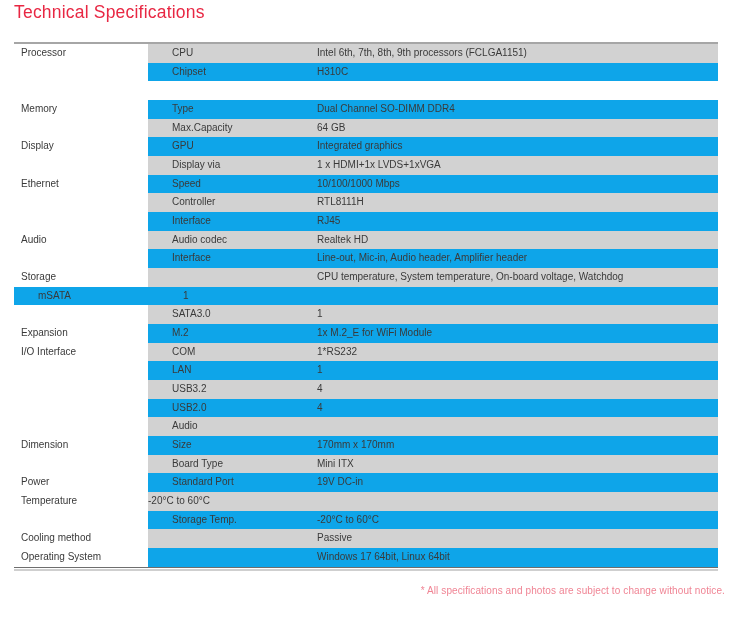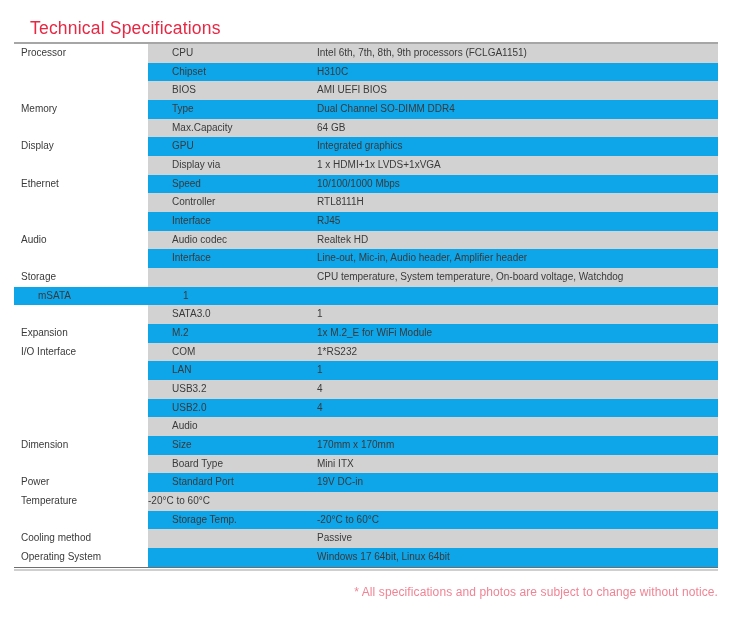--- a/index.html
+++ b/index.html
@@ -8,21 +8,21 @@
     width: 733px;
     height: 622px;
     background: #ffffff;
     font-family: "Liberation Sans", sans-serif;
     overflow: hidden;
   }
   .title {
     position: absolute;
     left: 14px;
     top: 2px;
-    margin: 16px;
+    margin: 0;
     font-size: 17.5px;
     font-weight: 500;
     letter-spacing: 0.2px;
     color: var(--title-red, #e82743);
   }
   .spec-table {
     position: absolute;
     left: 14px;
     top: 42px;
     width: 704px;
@@ -44,23 +44,23 @@
   }
   .c23 { flex: 1; display: flex; background: #0ea5e9; }
   .row.shaded .c23 { background: var(--row-shade, #d2d2d2); align-items: flex-end; }
   .c2 { width: 169px; padding-left: 24px; box-sizing: border-box; }
   .c3 { flex: 1; }
   .t-bottom-dark { height: 1px; background: var(--border-bottom-dark, #6e6e6e); }
   .t-bottom-gap { height: 1px; background: #ffffff; }
   .t-bottom-light { height: 2px; background: var(--border-bottom-light, #cfcfcf); }
   .footnote {
     position: absolute;
-    right: 15px;
+    right: 8px;
     top: 585px;
-    font-size: 12px;
+    font-size: 10px;
     color: var(--footnote-red, #f08494);
     letter-spacing: 0.1px;
   }
 </style>
 </head>
 <body>
 
 <div class="page">
   <h1 class="title">Technical Specifications</h1>
 
@@ -76,24 +76,20 @@
         </div>
         <div class="row">
           <div class="c1"></div>
           <div class="c23">
             <div class="c2">Chipset</div>
             <div class="c3">H310C</div>
           </div>
         </div>
         <div class="row shaded">
           <div class="c1"></div>
-          <div class="c23">
-            <div class="c2">BIOS</div>
-            <div class="c3">AMI UEFI BIOS</div>
-          </div>
         </div>
         <div class="row">
           <div class="c1">Memory</div>
           <div class="c23">
             <div class="c2">Type</div>
             <div class="c3">Dual Channel SO-DIMM DDR4</div>
           </div>
         </div>
         <div class="row shaded">
           <div class="c1"></div>

